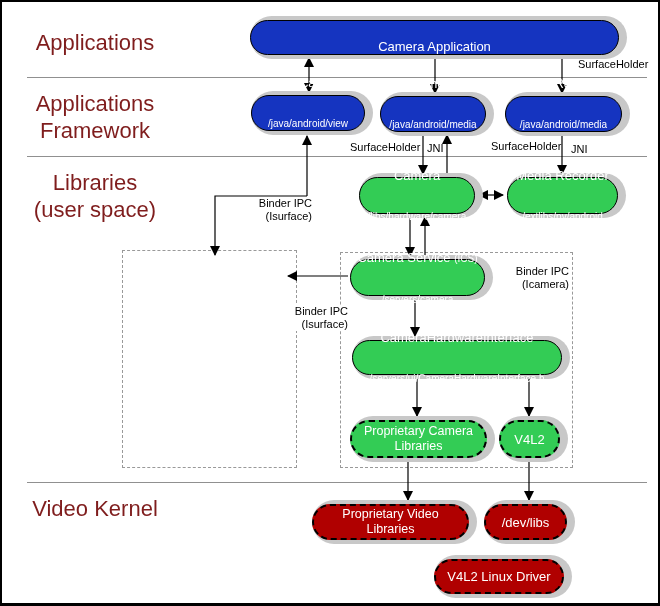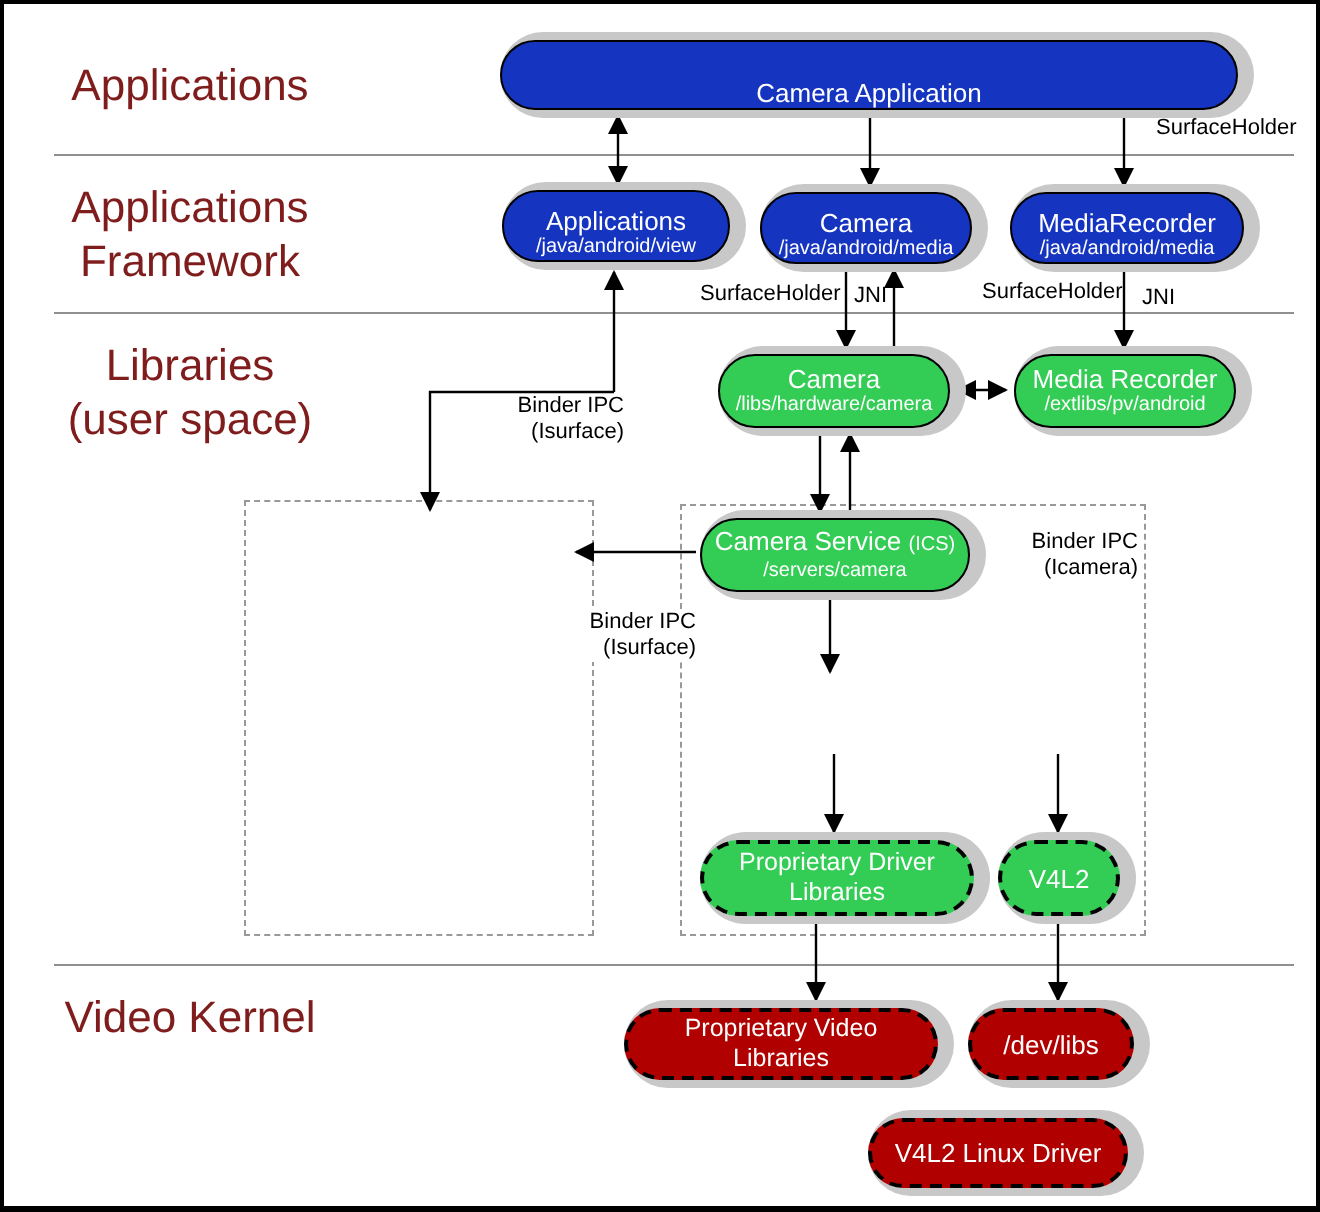--- a/index.html
+++ b/index.html
@@ -22,21 +22,21 @@
     color:#fff;display:flex;flex-direction:column;
     align-items:center;justify-content:center;text-align:center;
     box-shadow:4px 0 0 4px #c8c8c8;
   }
   .blue{background:#1534c0;justify-content:flex-end;}
   .green{background:#33cc55;}
   .red{background:#b00000;}
   .node.dashed{border:2px dashed #000;}
   .node-title{font-size:13px;line-height:15px;white-space:nowrap;}
   .node-title .small{font-size:10px;}
-  .node-path{font-size:10px;line-height:12px;white-space:nowrap;}
+  .node-path{font-size:10px;line-height:12px;white-space:nowrap;margin-top:28px;}
   .node-line{font-size:12.5px;line-height:15px;white-space:nowrap;}
   .edge-label{position:absolute;color:#000;font-size:11px;line-height:13px;}
   .edge-label.center{text-align:right;margin-top:27px;}
   .edge-label.right{text-align:right;}
   .edge-label.onwhite{background:#fff;padding:0 1px;}
 </style>
 </head>
 <body>
 
 <div class="canvas">
@@ -144,23 +144,27 @@
   <div class="node green" style="left:505px;top:175px;width:111px;height:37px">
     <div class="node-title">Media Recorder</div>
     <div class="node-path">/extlibs/pv/android</div>
   </div>
 
   <div class="node green" style="left:348px;top:257px;width:135px;height:37px">
     <div class="node-title"><span>Camera Service</span> <span class="small">(ICS)</span></div>
     <div class="node-path">/servers/camera</div>
   </div>
 
+  <div class="node green" style="left:350px;top:338px;width:210px;height:35px">
+    <div class="node-title">CameraHardwareInterface</div>
+    <div class="node-path">/servers/ui/CameraHardwareInterface.h</div>
+  </div>
 
   <div class="node green dashed" style="left:348px;top:418px;width:137px;height:38px">
-    <div class="node-line">Proprietary Driver</div>
+    <div class="node-line">Proprietary Camera</div>
     <div class="node-line">Libraries</div>
   </div>
   <div class="node green dashed" style="left:497px;top:418px;width:61px;height:38px">
     <div class="node-title">V4L2</div>
   </div>
 
   <div class="node red dashed" style="left:310px;top:502px;width:157px;height:36px">
     <div class="node-line">Proprietary Video</div>
     <div class="node-line">Libraries</div>
   </div>

